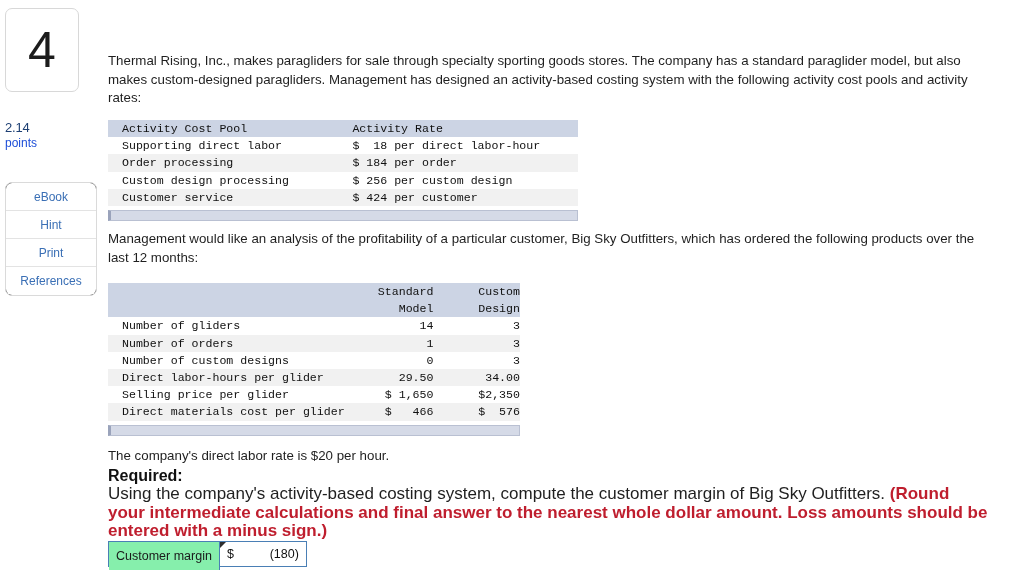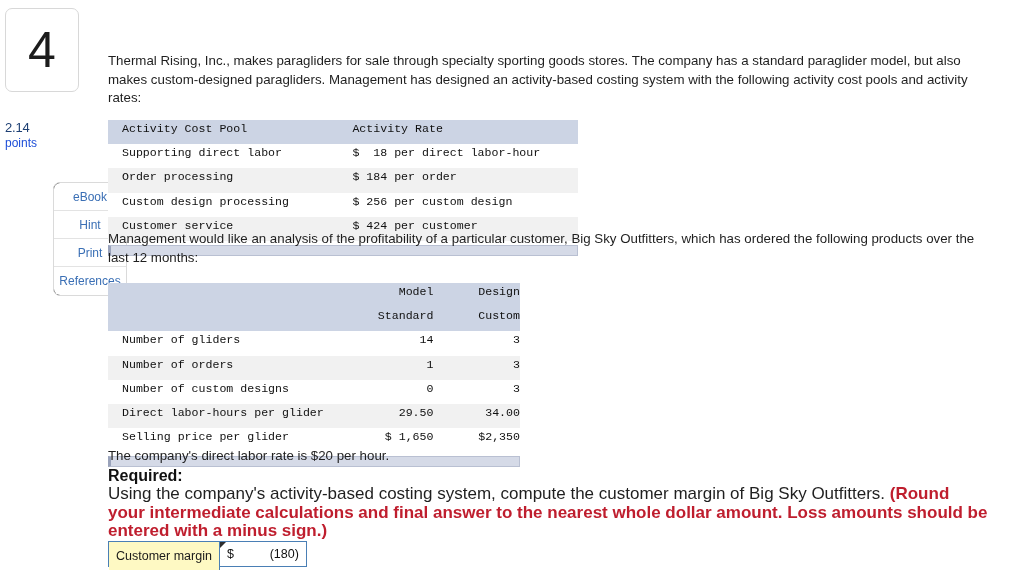--- a/index.html
+++ b/index.html
@@ -57,26 +57,25 @@
   }
   #points-label {
     font-size: 12px;
     color: #1d4ed8;
     display: block;
     margin-top: 1px;
   }
   #tool-box {
     position: absolute;
     left: 5px; top: 182px;
-    width: 74px;
+    width: 92px;
     border: 1px solid #dadada;
     border-radius: 7px;
     background: #000000;
     overflow: hidden;
-    margin-left: 48px;
   }
   .tool-btn {
     display: block;
     width: 100%;
     height: 28px;
     line-height: 28px;
     text-align: center;
     font-size: 12px;
     color: #3a6fb5;
     background: #ffffff;
@@ -132,21 +131,21 @@
   #table2-wrap { left: 0; top: 283px; width: 412px; }
 
   table.acct {
     border-collapse: collapse;
     width: 100%;
     font-size: 11.6px;
     color: #101010;
     table-layout: fixed;
   }
   table.acct td, table.acct th {
-    padding: 1px 0 8px 0;
+    padding: 1px 0 1px 0;
     font-weight: normal;
     text-align: left;
     line-height: 15.2px;
     white-space: pre;
   }
   table.acct thead tr { background: #ccd4e4; }
   table.acct thead th {
     color: #101010;
     font-weight: normal;
   }
@@ -168,21 +167,21 @@
   
   #answer-row {
     position: absolute;
     left: 0; top: 541px;
     display: flex;
     align-items: stretch;
     height: 26px;
     border: 1px solid #4a7fb5;
   }
   #answer-label-cell {
-    background: #fef9c3;
+    background: #86efac;
     color: #1a1a1a;
     font-size: 12.5px;
     padding: 14px 7px;
     display: flex;
     align-items: center;
     white-space: nowrap;
     border-right: 1px solid #4a7fb5;
     font-family: "Liberation Sans", sans-serif;
   }
   #answer-input-cell {
@@ -277,27 +276,27 @@
   <div class="data-table-wrap" id="table2-wrap">
     <table class="acct">
       <colgroup>
           <col style="width:56%">
           <col style="width:23%">
           <col style="width:21%">
         </colgroup>
       <thead>
         <tr>
           <th></th>
+          <th class="c-num">Standard</th>
+          <th class="c-num">Custom</th>
+        </tr>
+        <tr>
+          <th></th>
           <th class="c-num">Model</th>
           <th class="c-num">Design</th>
-        </tr>
-        <tr>
-          <th></th>
-          <th class="c-num">Standard</th>
-          <th class="c-num">Custom</th>
         </tr>
       </thead>
       <tbody>
         <tr>
           <td class="c-label">Number of gliders</td>
           <td class="c-num">14</td>
           <td class="c-num">3</td>
         </tr>
         <tr>
           <td class="c-label">Number of orders</td>
@@ -311,20 +310,25 @@
         </tr>
         <tr>
           <td class="c-label">Direct labor-hours per glider</td>
           <td class="c-num">29.50</td>
           <td class="c-num">34.00</td>
         </tr>
         <tr>
           <td class="c-label">Selling price per glider</td>
           <td class="c-num">$ 1,650</td>
           <td class="c-num">$2,350</td>
+        </tr>
+        <tr>
+          <td class="c-label">Direct materials cost per glider</td>
+          <td class="c-num">$   466</td>
+          <td class="c-num">$  576</td>
         </tr>
       </tbody>
     </table>
     <div class="scroll-band"></div>
   </div>
 
   <p class="para" id="labor-rate-para">The company's direct labor rate is $20 per hour.</p>
 
   <div id="required-block">
     <span id="required-label">Required:</span>

